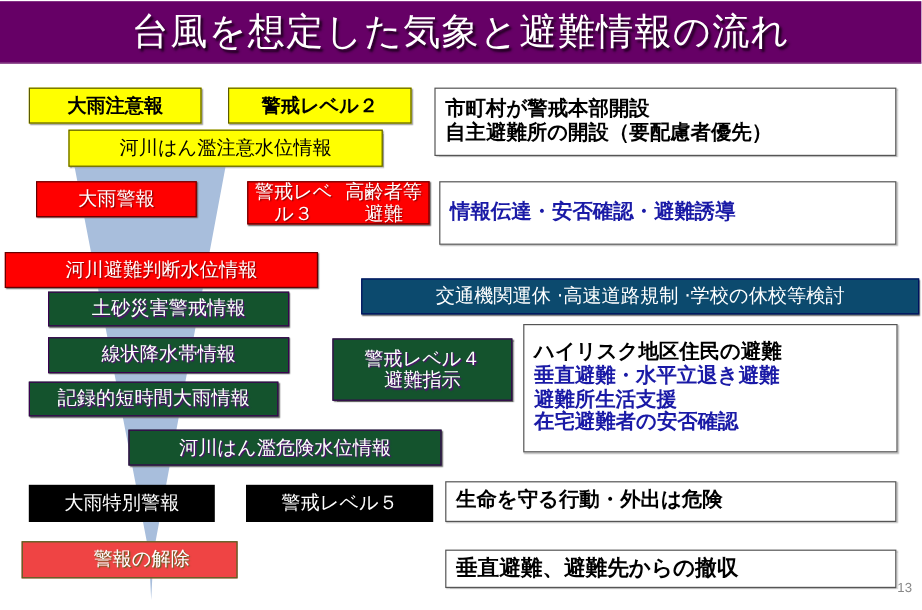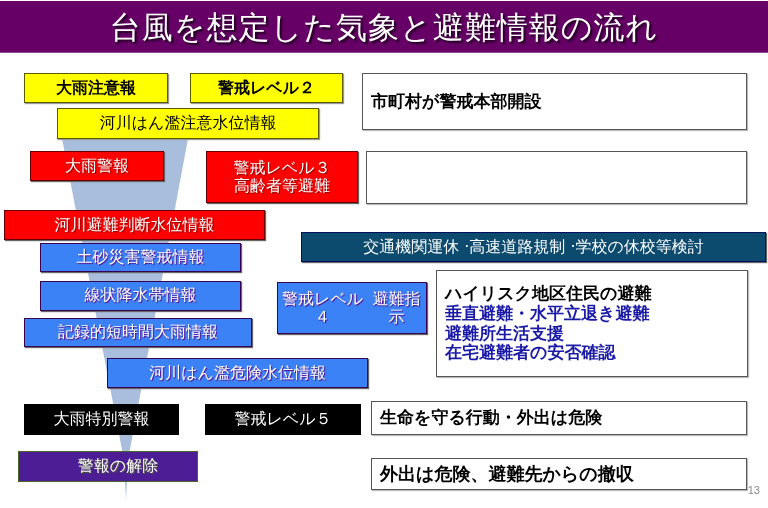--- a/index.html
+++ b/index.html
@@ -8,24 +8,24 @@
   .title-bar { position:absolute; left:0; top:1px; width:768px; height:52px; background:#660066;
                border-bottom:1px solid #8a4a8a; box-sizing:border-box; }
   .title-text { position:absolute; left:0; width:768px; top:8px; text-align:center; color:#ffffff;
                 font-size:31px; letter-spacing:1px; text-shadow:2px 2px 2px #1a001a; line-height:36px; }
   .funnel { position:absolute; left:0; top:0; }
   .box { position:absolute; box-sizing:border-box; display:flex; align-items:center; justify-content:center;
          text-align:center; line-height:1.15; }
   .yellow { background:#ffff00; border:1.5px solid #5a5a00; color:#000; font-weight:bold; font-size:16px; box-shadow:1px 1px 1px #999; }
   .yellow.light { font-weight:normal;margin-left:11px; }
   .red { background:#ff0000; border:1.5px solid #600; color:#fff; font-size:16px; box-shadow:1px 1px 1px #666; text-shadow:1px 1px 1px #800; }
-  .purple { background:#3b82f6; border:1.5px solid #3a0050; color:#fff; font-size:16px; box-shadow:1px 1px 1px #666; text-shadow:1px 1px 1px #600080; }
+  .purple { background:#14532d; border:1.5px solid #3a0050; color:#fff; font-size:16px; box-shadow:1px 1px 1px #666; text-shadow:1px 1px 1px #600080; }
   .blue { background:#0c4a6e; border:1.5px solid #001060; color:#fff; font-size:16px; box-shadow:1px 1px 1px #666; }
   .black { background:#000000; color:#fff; font-size:16px; }
-  .green { background:#4c1d95; border:1.5px solid #4a6620; color:#fff; font-size:16px; text-shadow:1px 1px 1px #4a6620;padding-left:20px; }
+  .green { background:#ef4444; border:1.5px solid #4a6620; color:#fff; font-size:16px; text-shadow:1px 1px 1px #4a6620;padding-left:20px; }
   .white { background:#fff; border:1.2px solid #555; color:#000; font-weight:bold; font-size:17px;
            justify-content:flex-start; text-align:left; padding-left:8px; box-shadow:1px 1px 1px #bbb; }
   .white .lines { display:flex; flex-direction:column; }
   .navy { color:#1a1aa6; }
   .page-num { position:absolute; right:8px; top:484px; font-size:11px; color:#888; font-family:"Liberation Sans", sans-serif; }
 </style>
 </head>
 <body>
 
 <div class="title-bar">
@@ -35,56 +35,58 @@
 <svg class="funnel" width="768" height="508">
   <polygon points="60,128 190,128 128,460 126,500 124,460" fill="#a8bedc"></polygon>
 </svg>
 
 <div class="box yellow" style="left:24px;top:73px;width:144px;height:30px;">大雨注意報</div>
 <div class="box yellow" style="left:190px;top:73px;width:153px;height:30px;">警戒レベル２</div>
 <div class="box yellow light" style="left:46px;top:108px;width:262px;height:31px;">河川はん濫注意水位情報</div>
 <div class="box white" style="left:362px;top:73px;width:385px;height:57px;">
   <div class="lines">
     <span>市町村が警戒本部開設</span>
+    <span>自主避難所の開設（要配慮者優先）</span>
   </div>
 </div>
 
 <div class="box red" style="left:30px;top:151px;width:134px;height:30px;">大雨警報</div>
-<div class="box red" style="left:206px;top:151px;width:152px;height:52px;flex-direction:column;">
+<div class="box red" style="left:206px;top:151px;width:152px;height:36px;flex-direction:row;">
   <span>警戒レベル３</span>
   <span>高齢者等避難</span>
 </div>
 <div class="box white" style="left:366px;top:151px;width:381px;height:53px;">
   <div class="lines">
+    <span class="navy">情報伝達・安否確認・避難誘導</span>
   </div>
 </div>
 
 <div class="box red" style="left:4px;top:210px;width:261px;height:30px;">河川避難判断水位情報</div>
 <div class="box blue" style="left:301px;top:232px;width:465px;height:30px;">交通機関運休 ·高速道路規制 ·学校の休校等検討</div>
 <div class="box purple" style="left:40px;top:243px;width:201px;height:29px;">土砂災害警戒情報</div>
 <div class="box purple" style="left:40px;top:281px;width:201px;height:30px;font-family:Liberation Mono, monospace;">線状降水帯情報</div>
-<div class="box purple" style="left:24px;top:318px;width:228px;height:29px;">記録的短時間大雨情報</div>
+<div class="box purple" style="left:24px;top:318px;width:208px;height:29px;">記録的短時間大雨情報</div>
 <div class="box purple" style="left:107px;top:358px;width:261px;height:30px;">河川はん濫危険水位情報</div>
-<div class="box purple" style="left:277px;top:282px;width:150px;height:52px;flex-direction:row;">
+<div class="box purple" style="left:277px;top:282px;width:150px;height:52px;flex-direction:column;">
   <span>警戒レベル４</span>
   <span>避難指示</span>
 </div>
 <div class="box white" style="left:436px;top:270px;width:312px;height:107px;">
   <div class="lines">
     <span>ハイリスク地区住民の避難</span>
     <span class="navy">垂直避難・水平立退き避難</span>
     <span class="navy">避難所生活支援</span>
     <span class="navy">在宅避難者の安否確認</span>
   </div>
 </div>
 
 <div class="box black" style="left:24px;top:404px;width:155px;height:31px;">大雨特別警報</div>
 <div class="box black" style="left:205px;top:404px;width:156px;height:31px;">警戒レベル５</div>
 <div class="box white" style="left:371px;top:401px;width:376px;height:34px;">
   <span>生命を守る行動・外出は危険</span>
 </div>
 
 <div class="box green" style="left:18px;top:451px;width:180px;height:31px;">警報の解除</div>
 <div class="box white" style="left:371px;top:458px;width:376px;height:32px;font-size:18px;">
-  <span>外出は危険、避難先からの撤収</span>
+  <span>垂直避難、避難先からの撤収</span>
 </div>
 
 <div class="page-num">13</div>
 
 </body></html>

